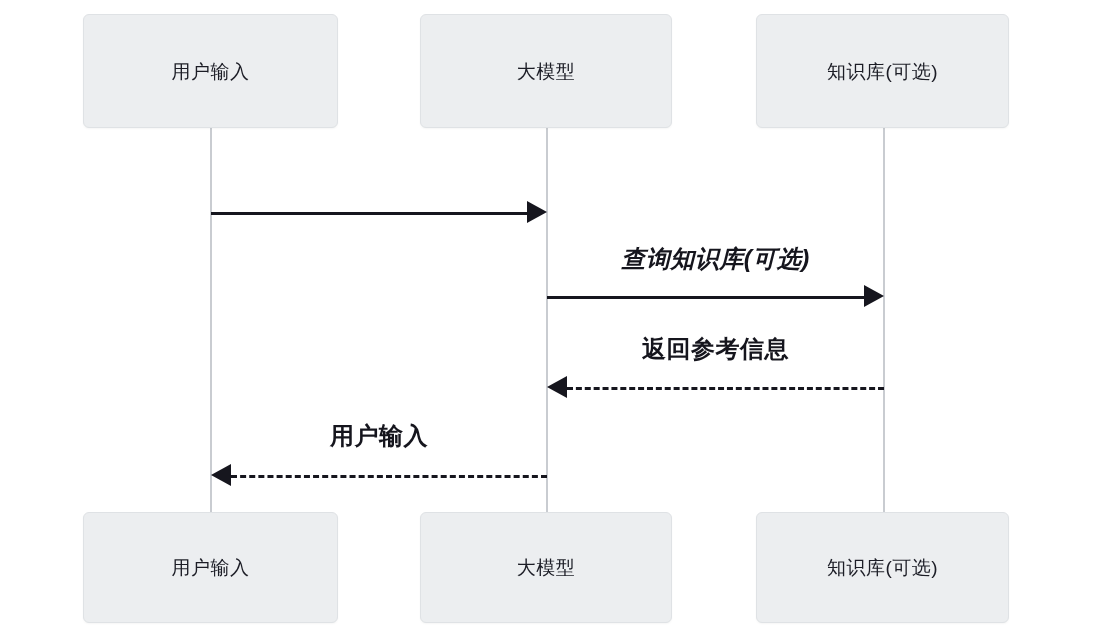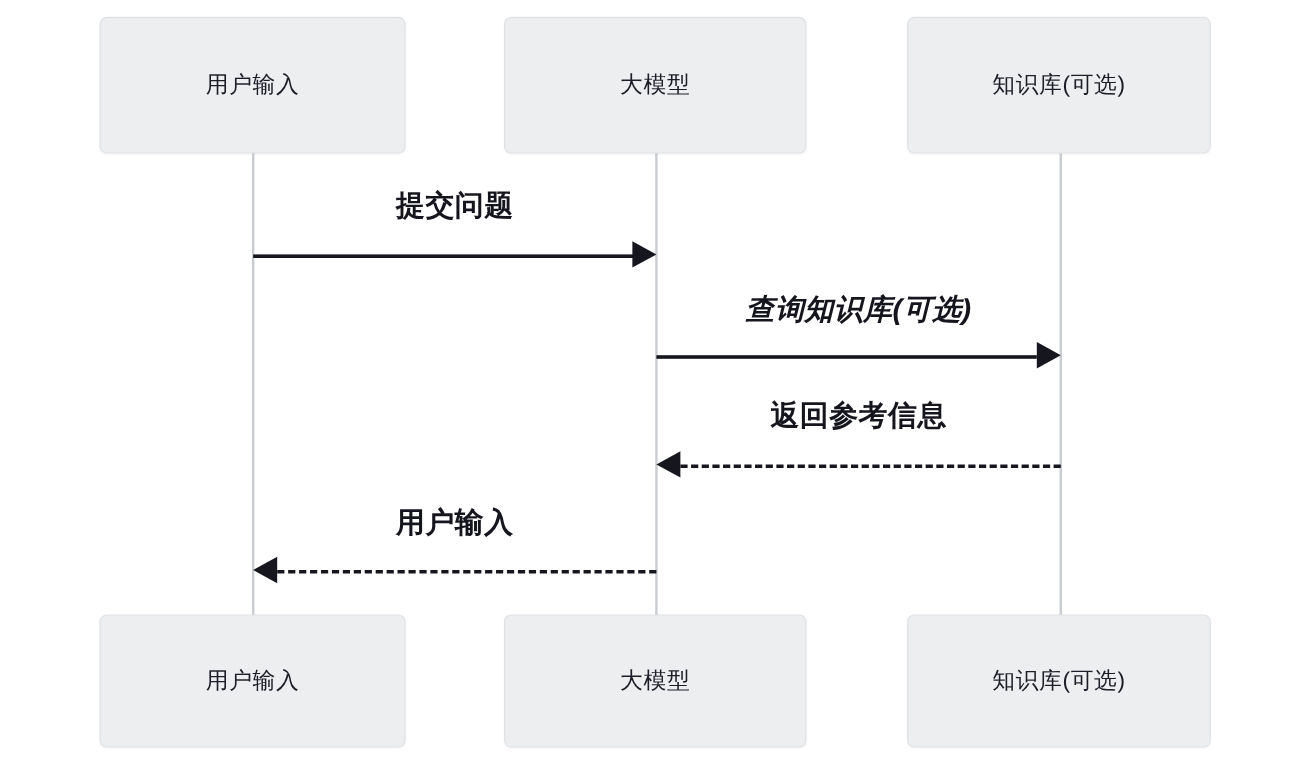--- a/index.html
+++ b/index.html
@@ -90,29 +90,28 @@
   <div class="participant" style="left:83px; top:14px; width:255px; height:114px;">
     <span class="plabel">用户输入</span>
   </div>
   <div class="participant" style="left:420px; top:14px; width:252px; height:114px;">
     <span class="plabel">大模型</span>
   </div>
   <div class="participant" style="left:756px; top:14px; width:253px; height:114px;">
     <span class="plabel">知识库(可选)</span>
   </div>
 
-  <div class="msg-label" style="left:211px; top:160px; width:336px;">提交问题</div>
   <div class="msg-line" style="left:211px; top:212px; width:317px;"></div>
   <div class="arrowhead right" style="left:527px; top:201px;"></div>
 
   <div class="msg-label" style="left:547px; top:247px; width:337px;font-style:italic;">查询知识库(可选)</div>
   <div class="msg-line" style="left:547px; top:296px; width:317px;"></div>
   <div class="arrowhead right" style="left:864px; top:285px;"></div>
 
-  <div class="msg-label" style="left:547px; top:337px; width:337px;font-family:Liberation Mono, monospace;">返回参考信息</div>
+  <div class="msg-label" style="left:547px; top:337px; width:337px;">返回参考信息</div>
   <div class="msg-line dashed" style="left:567px; top:387px; width:317px;"></div>
   <div class="arrowhead left" style="left:547px; top:376px;"></div>
 
   <div class="msg-label" style="left:211px; top:424px; width:336px;">用户输入</div>
   <div class="msg-line dashed" style="left:231px; top:475px; width:316px;"></div>
   <div class="arrowhead left" style="left:211px; top:464px;"></div>
 
   <div class="participant" style="left:83px; top:512px; width:255px; height:111px;">
     <span class="plabel">用户输入</span>
   </div>

